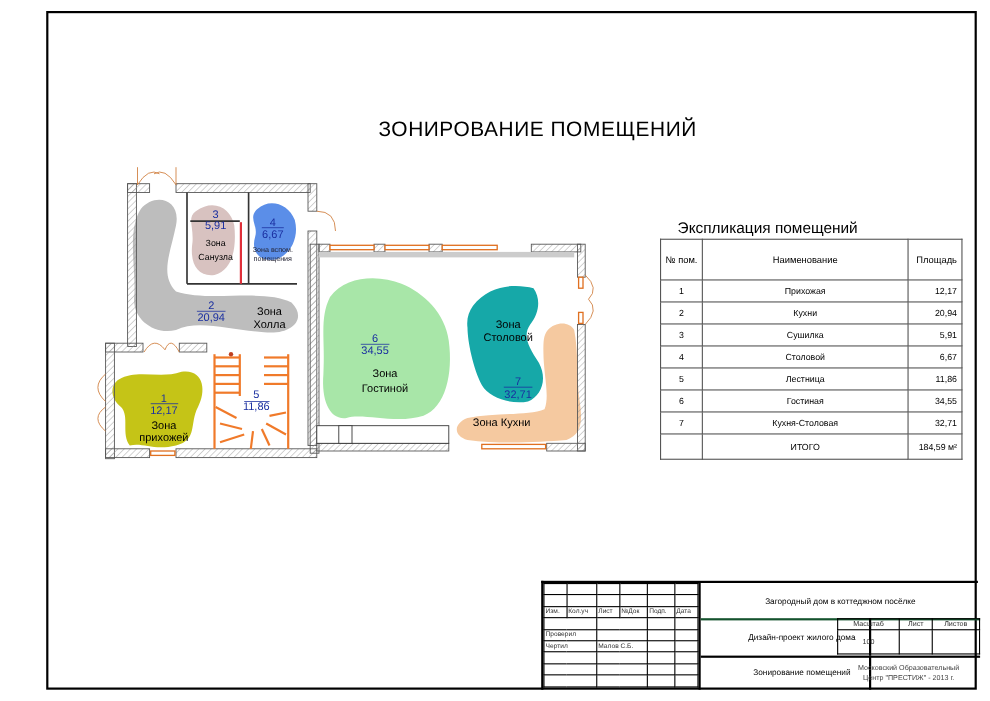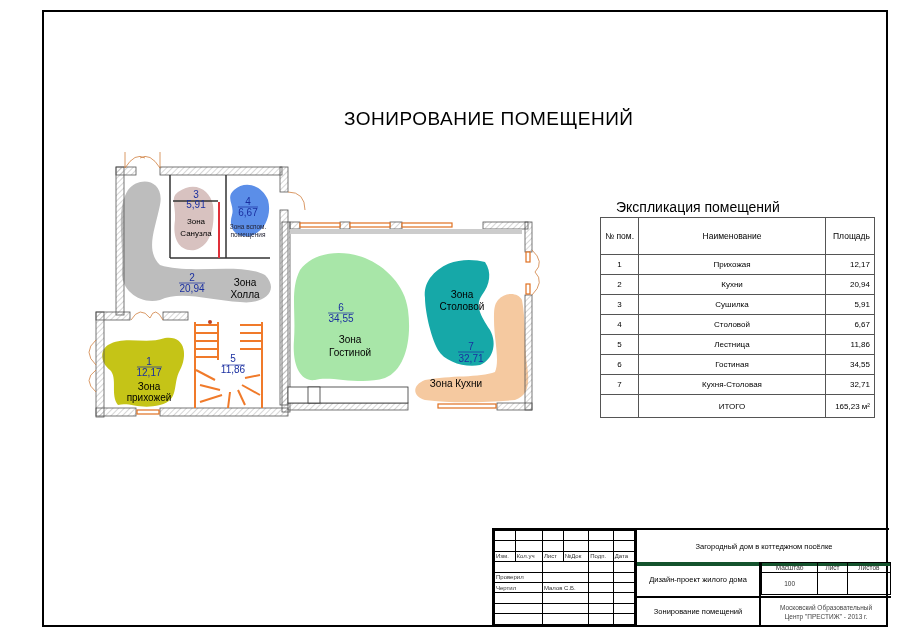--- a/index.html
+++ b/index.html
@@ -19,24 +19,24 @@
   .c3{width:40px;text-align:right;}
   table.expl th.c2{}
   table.expl th.c3{text-align:right;}
   table.expl tr.total td{height:22px;}
   
   .tb{position:absolute;left:492px;top:528px;width:397px;height:99px;border-top:2px solid #000;border-left:2px solid #000;box-sizing:border-box;}
   .tb-left{position:absolute;left:0;top:0;width:141px;height:97px;}
   .tb-left table{border-collapse:collapse;width:141px;font-size:6px;}
   .tb-left td{border:1px solid #000;height:9.4px;padding:0 1px;color:#333;white-space:nowrap;overflow:hidden;}
   .tb-right{position:absolute;left:141px;top:0;width:254px;height:97px;border-left:2px solid #000;}
-  .tb-row1{position:absolute;left:0;top:0;width:254px;height:32px;border-bottom:4px solid #14532d;font-size:7.5px;display:flex;align-items:center;justify-content:center;}
+  .tb-row1{position:absolute;left:0;top:0;width:254px;height:32px;border-bottom:2px solid #14532d;font-size:7.5px;display:flex;align-items:center;justify-content:center;}
   .tb-row2{position:absolute;left:0;top:32px;width:254px;height:34px;border-bottom:2px solid #000;}
   .tb-row3{position:absolute;left:0;top:66px;width:254px;height:31px;}
-  .tb-name{position:absolute;left:0;top:0;width:122px;height:100%;display:flex;align-items:center;justify-content:center;font-size:7.5px;border-right:2px solid #000;}
+  .tb-name{position:absolute;left:0;top:0;width:122px;height:100%;display:flex;align-items:center;justify-content:center;font-size:7.5px;border-right:2px solid #000;padding-left:31px;}
   .tb-meta{position:absolute;left:124px;top:0;width:130px;height:100%;}
   .tb-meta table{border-collapse:collapse;width:130px;font-size:6.5px;color:#333;}
   .tb-meta td{border:1px solid #000;text-align:center;padding:0;}
   .tb-org{position:absolute;left:124px;top:0;width:130px;height:100%;display:flex;align-items:center;justify-content:center;text-align:center;font-size:6.5px;color:#444;line-height:9px;}
 </style>
 </head>
 <body>
 
 <div class="frame"></div>
 
@@ -220,21 +220,21 @@
         <td class="c3">34,55</td>
       </tr>
   <tr>
         <td class="c1">7</td>
         <td class="c2">Кухня-Столовая</td>
         <td class="c3">32,71</td>
       </tr>
   <tr class="total">
         <td class="c1"></td>
         <td class="c2">ИТОГО</td>
-        <td class="c3">165,23 м²</td>
+        <td class="c3">184,59 м²</td>
       </tr>
 </tbody>
   </table>
 
 <div class="tb">
   <div class="tb-left">
     <table>
       <tbody>
           <tr>
             <td></td>

